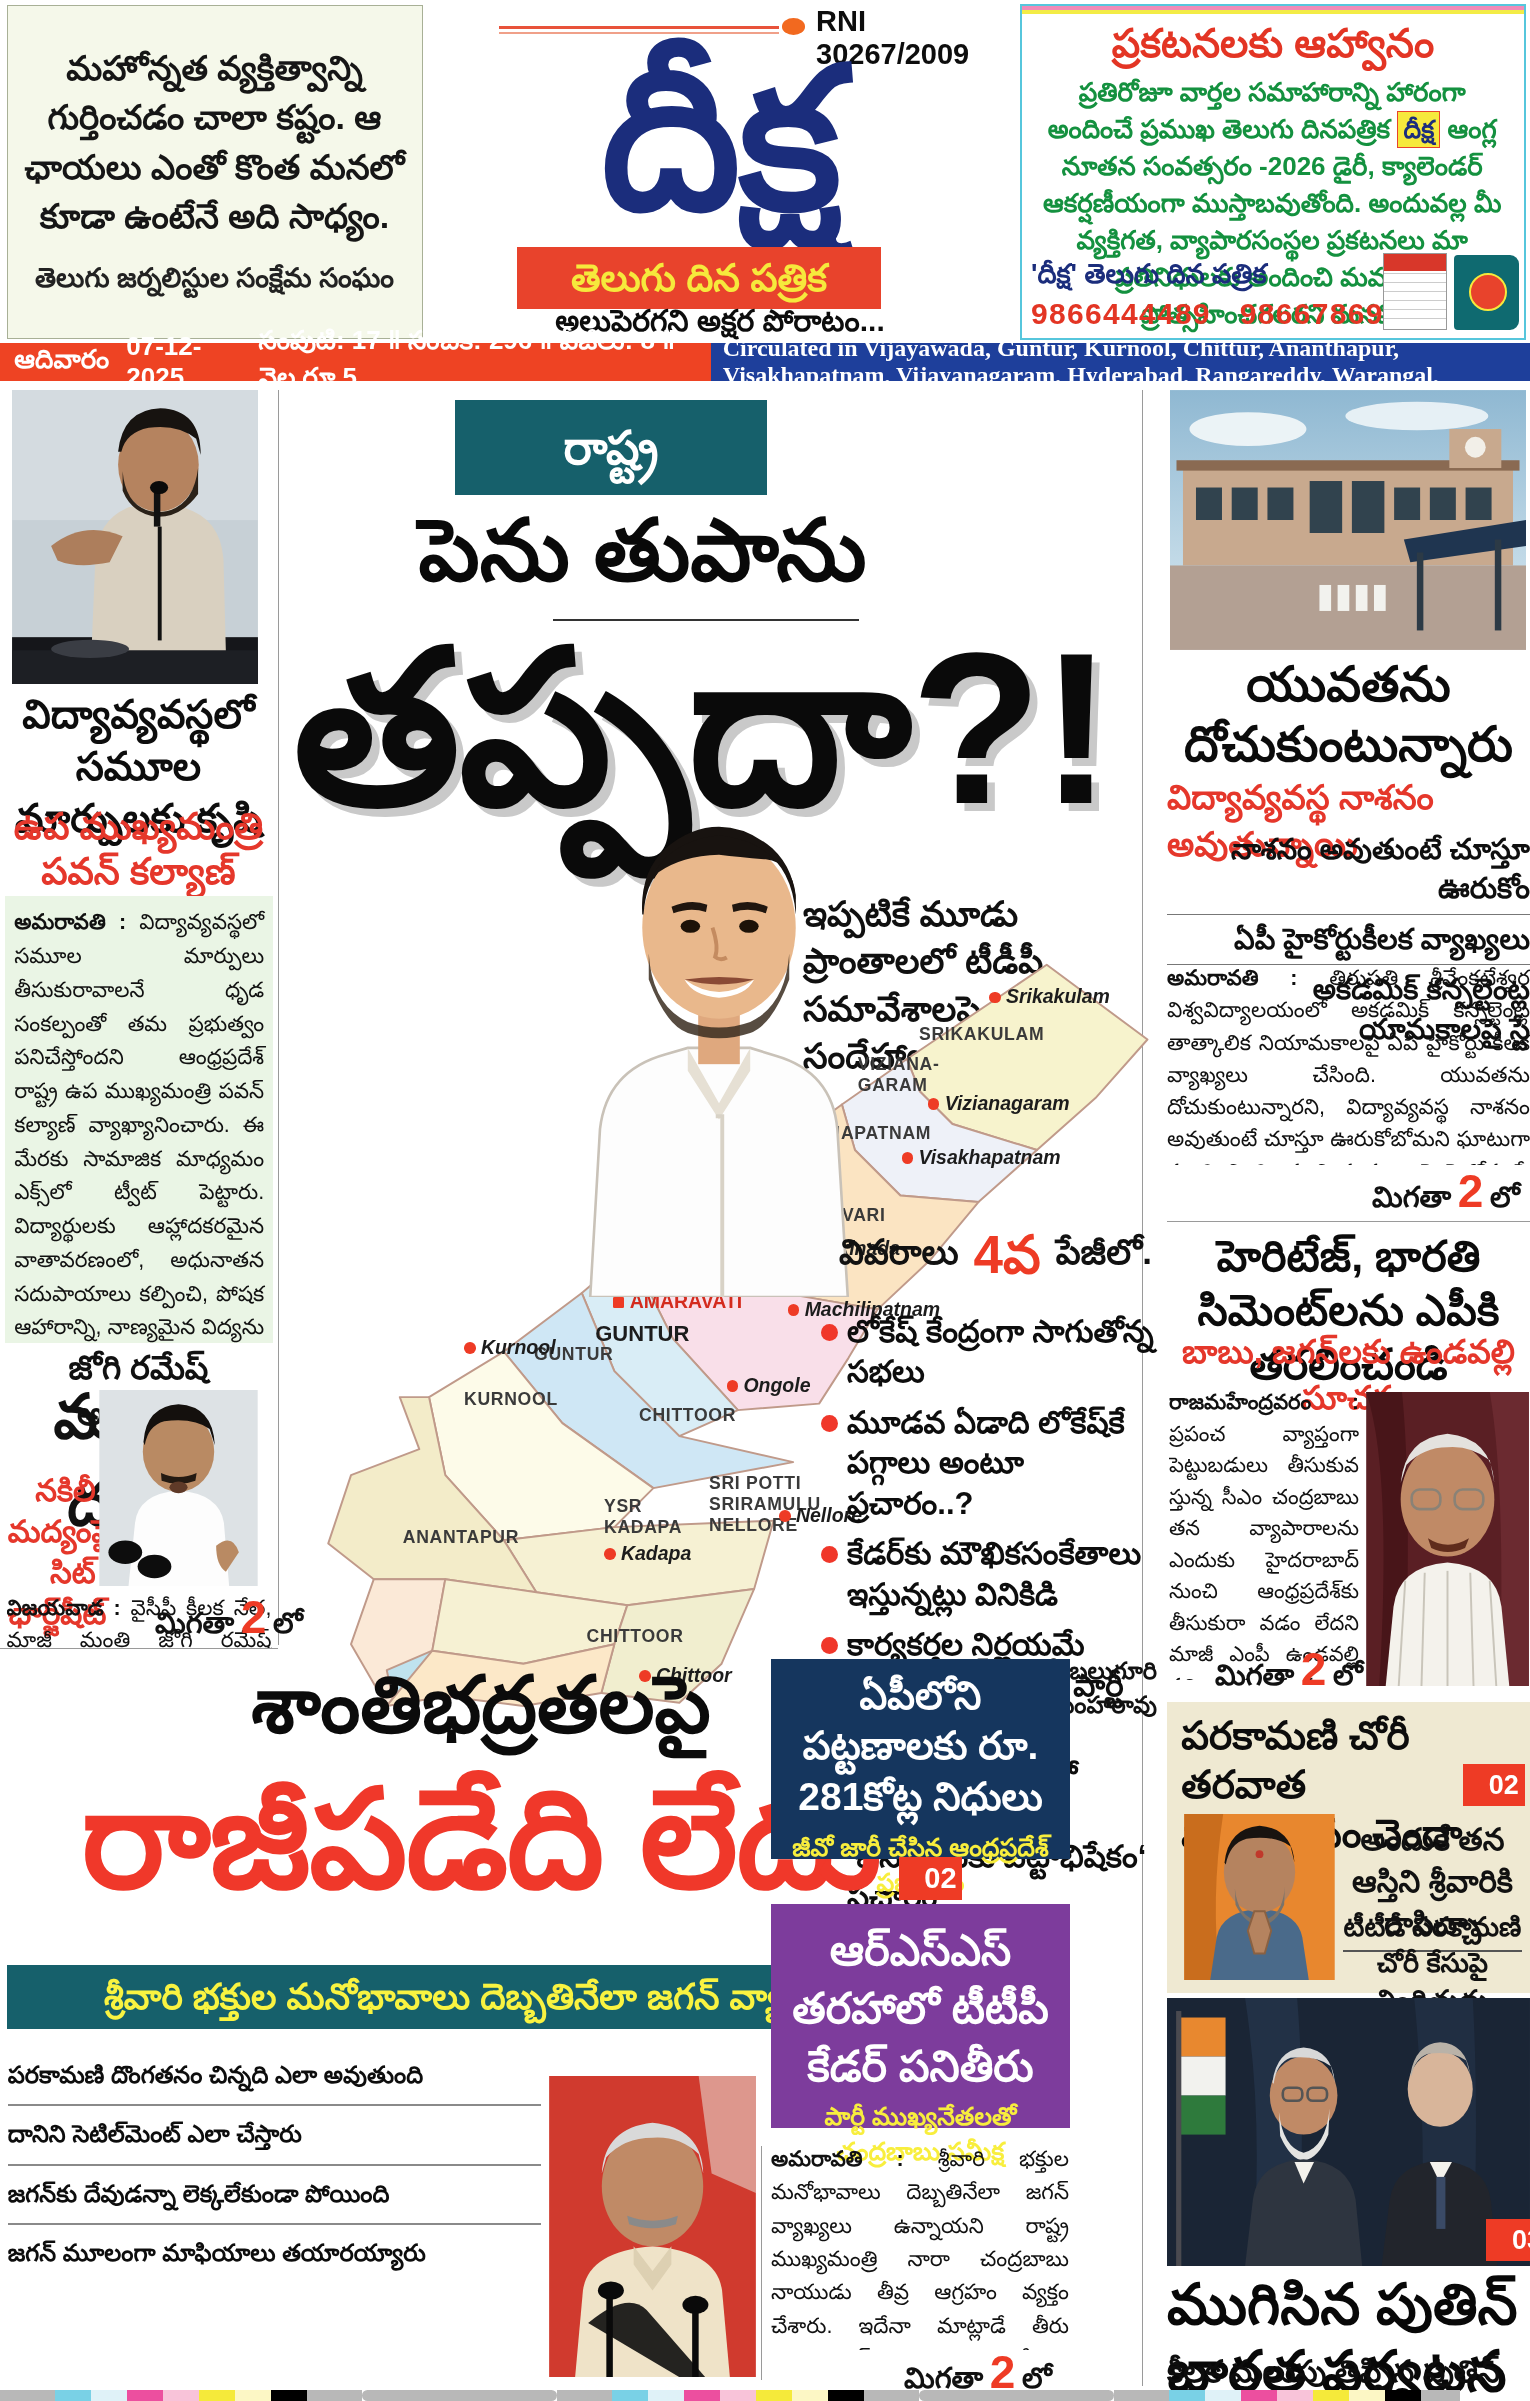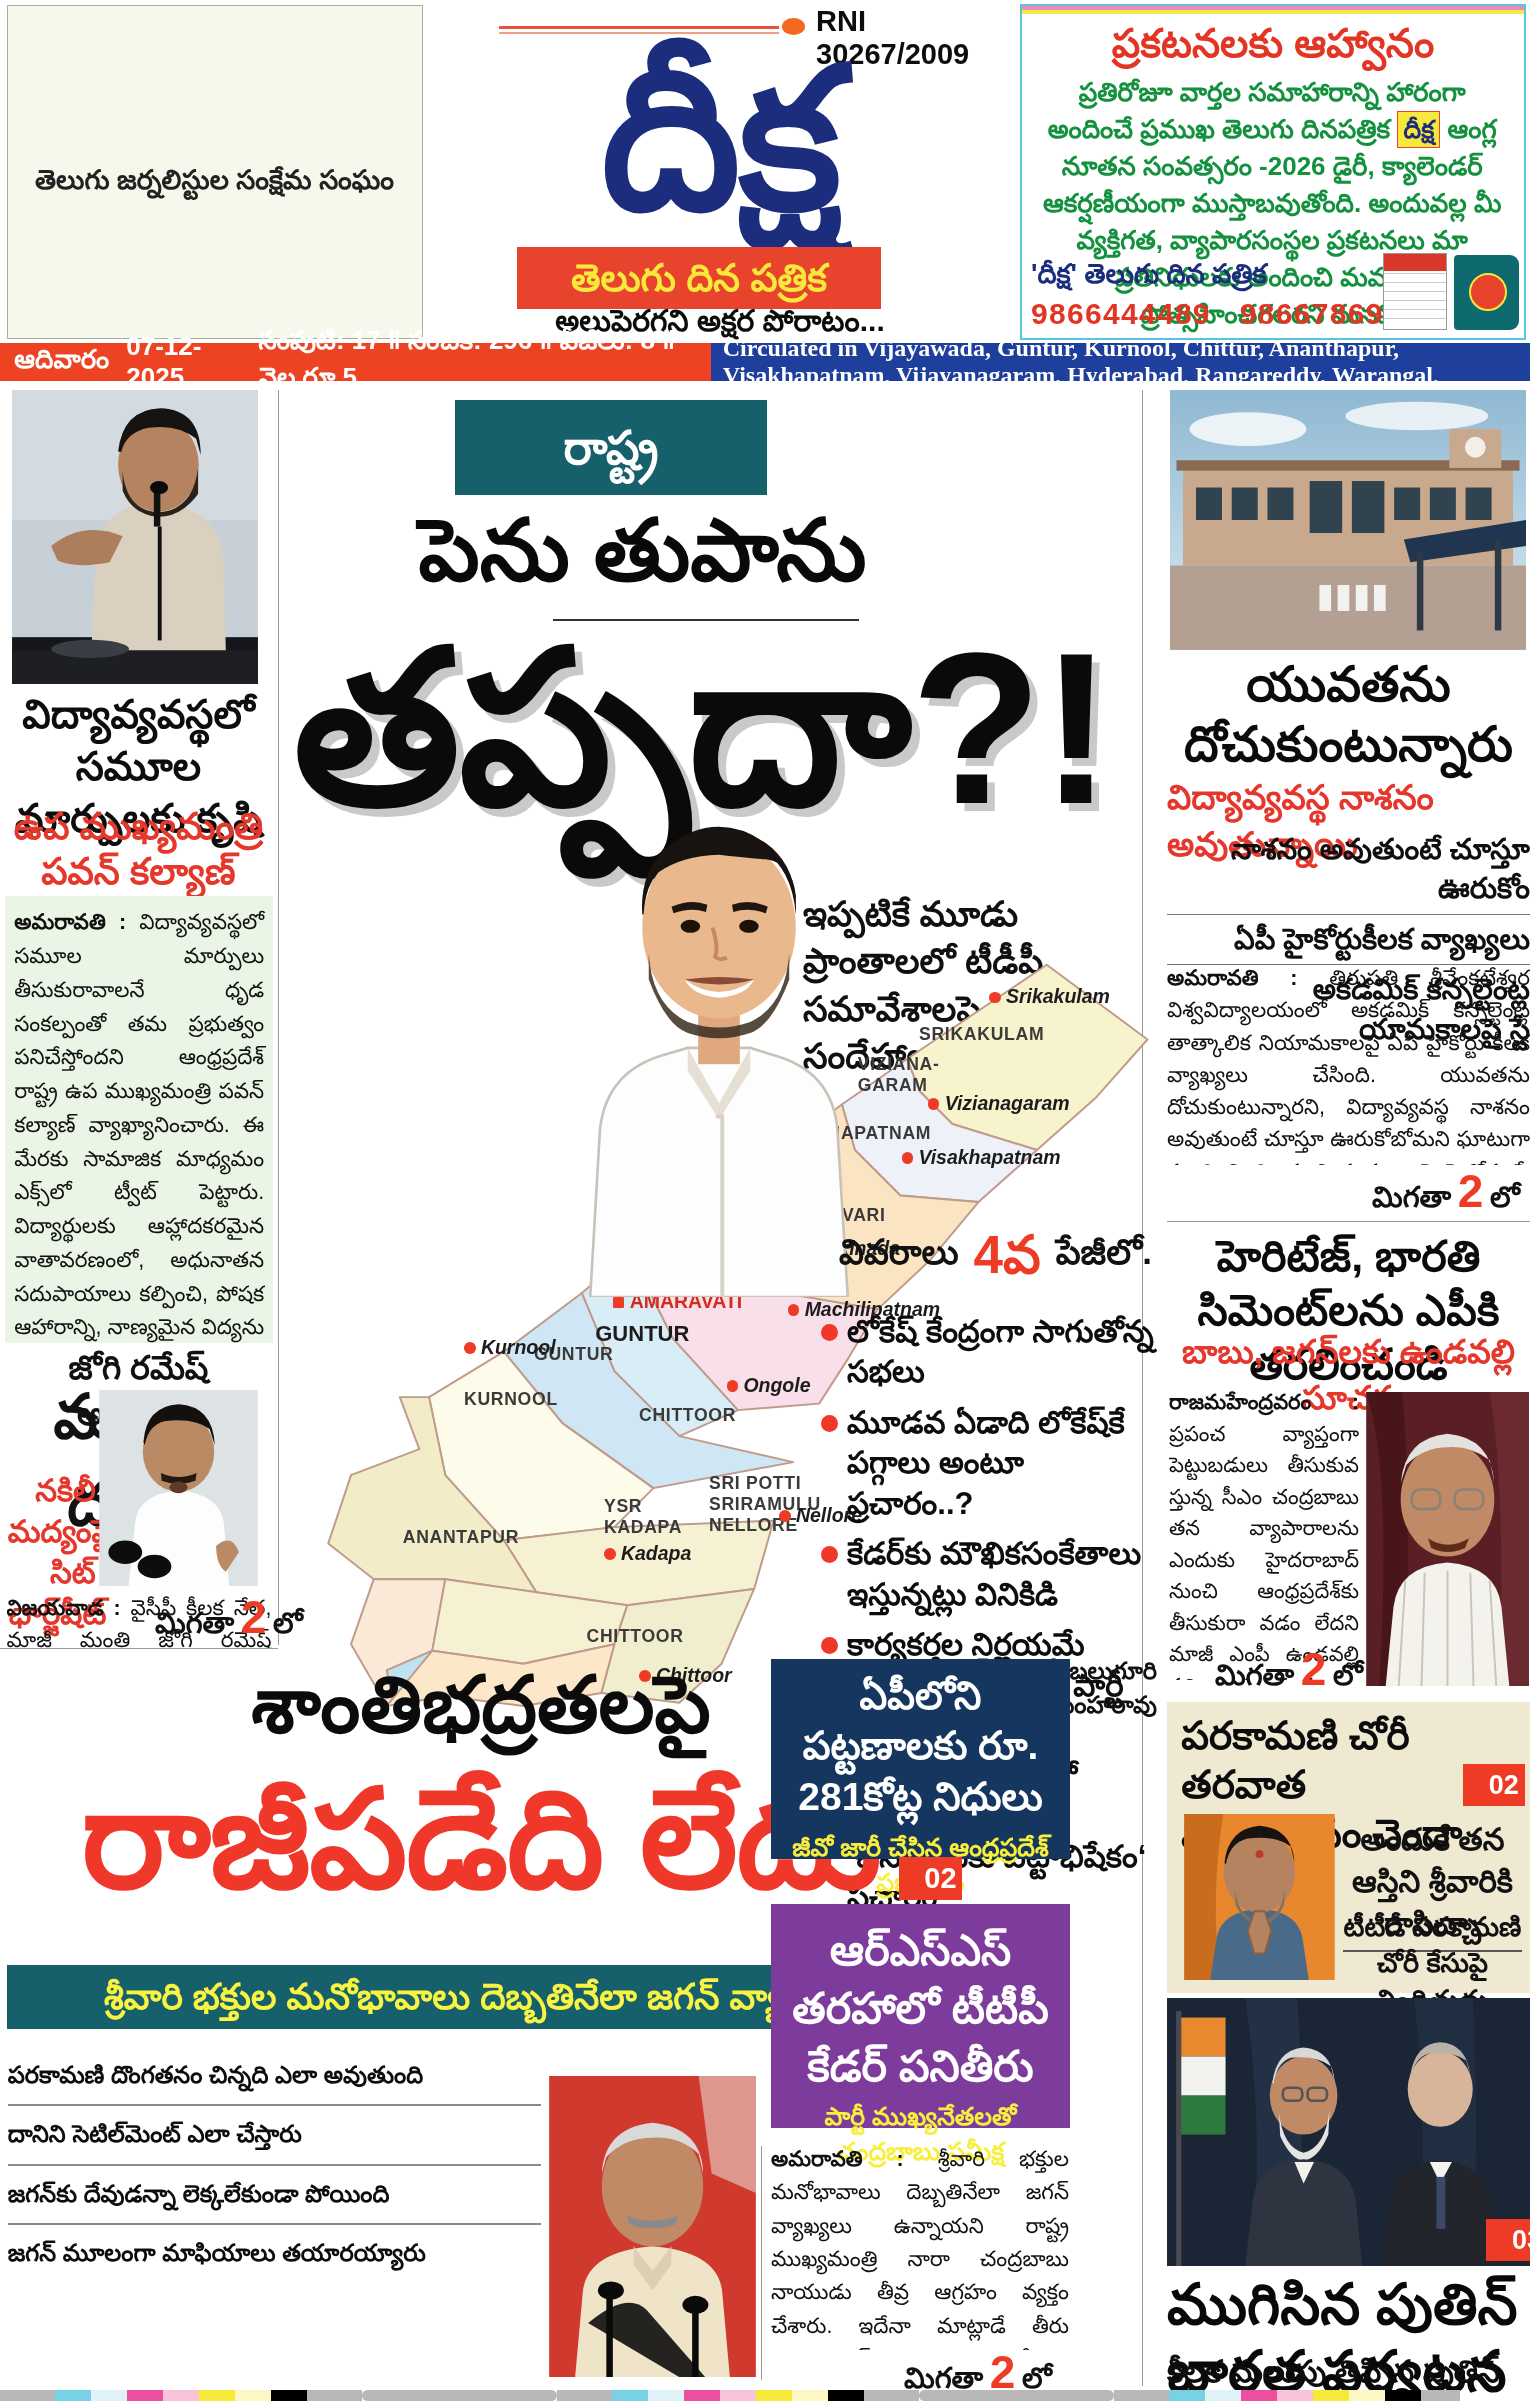--- a/index.html
+++ b/index.html
@@ -158,20 +158,21 @@
   .print-strip{left:0;top:2390px;width:1530px;height:11px;display:flex;align-items:stretch;}
   .pm{height:100%;}
   .pm.pill{border-radius:5.9px;}
 </style>
 </head>
 <body>
 
 <div class="page">
 
   <div class="abs quote-box">
+    <div class="quote-text">మహోన్నత వ్యక్తిత్వాన్ని గుర్తించడం చాలా కష్టం. ఆ ఛాయలు ఎంతో కొంత మనలో కూడా ఉంటేనే అది సాధ్యం.</div>
     <div class="quote-org">తెలుగు జర్నలిస్టుల సంక్షేమ సంఘం</div>
   </div>
 
   <div class="abs masthead">
     <div class="mast-line"></div>
     <div class="mast-dot"></div>
     <div class="mast-rni">RNI 30267/2009</div>
     <div class="mast-title">దీక్ష</div>
     <div class="mast-subbox">తెలుగు దిన పత్రిక</div>
     <div class="mast-tagline">అలుపెరగని అక్షర పోరాటం...</div>

